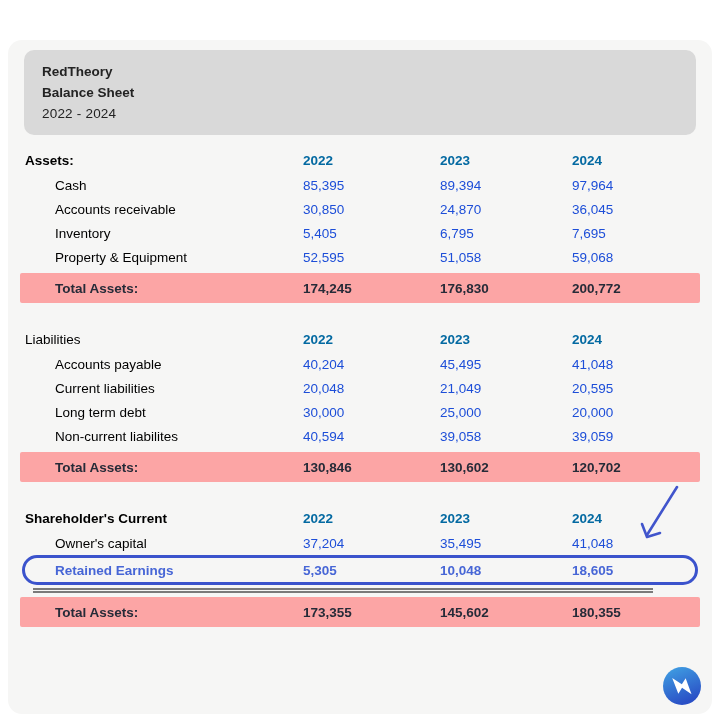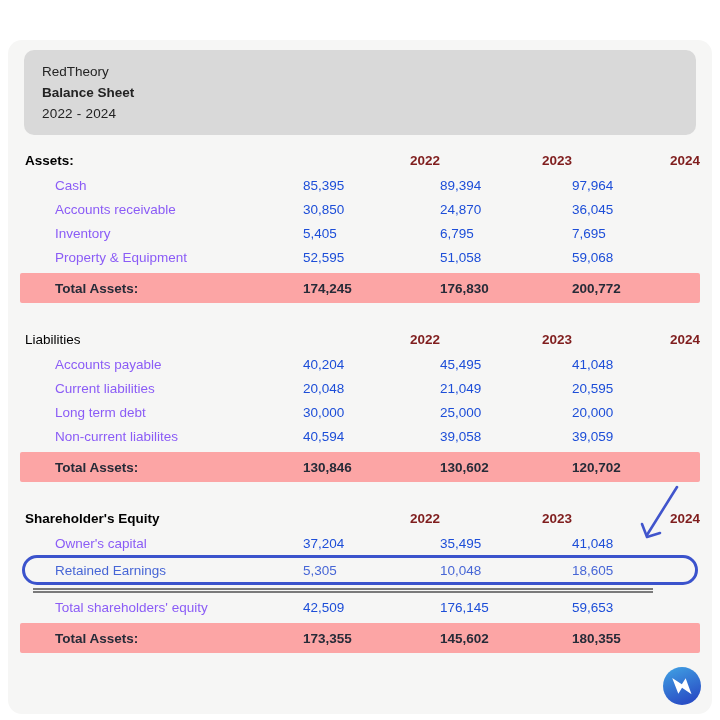--- a/index.html
+++ b/index.html
@@ -13,52 +13,52 @@
   .card{
     position:absolute;left:8px;top:40px;width:704px;height:674px;
     background:#f6f6f5;border-radius:14px;
   }
   
   .header-box{
     margin:10px 16px 0 16px;height:85px;border-radius:10px;
     background:#d9d9d9;padding:11px 0 0 18px;box-sizing:border-box;
   }
   .header-box div{font-size:13.5px;line-height:21px;color:#232323;}
-  .hdr-company{font-weight:400;}
+  .hdr-company{font-weight:700;}
   .hdr-title{font-weight:700;}
   .hdr-period{font-weight:400;letter-spacing:.2px;}
   
   .table{margin:13px 12px 0 12px;width:680px;}
   .row{
     display:grid;grid-template-columns:278px 137px 132px 1fr;
     align-items:center;height:24px;padding-left:5px;box-sizing:border-box;
     font-size:13.5px;color:#42464e;
   }
-  .row .label{padding-left:30px;color:#8b5cf6;}
+  .row .label{padding-left:30px;color:#000000;}
   .row .num{color:#1d4ed8;}
   .head-row{height:25px;}
   .head-row .label{padding-left:0;color:#000000;}
-  .head-row .num{font-weight:700;color:#7f1d1d;text-align:right;}
+  .head-row .num{font-weight:700;color:#0369a1;}
   .sec-bold{font-weight:700;}
   .sec-semi{font-weight:700;}
   .sec-reg{font-weight:400;}
   .total-row{
     height:30px;margin-top:4px;background:#fca5a5;border-radius:2px;
     font-weight:700;color:#262b38;
   }
   .total-row .label,.total-row .num{color:#262b38;}
   .section{margin-bottom:24px;}
   .section:last-child{margin-bottom:0;}
   
   .circled-row{
     height:30px;padding-left:0;margin:0 2px;
     border:3px solid #3b53cc;border-radius:16px;box-sizing:border-box;
     background:transparent;
   }
-  .circled-row .label,.circled-row .num{color:#4766d6;font-weight:400;}
+  .circled-row .label,.circled-row .num{color:#4766d6;font-weight:700;}
   
   .double-rule{margin:3px 0 2px 13px;width:620px;}
   .double-rule .l{height:2px;background:#7a7a7a;}
   .double-rule .l + .l{margin-top:1px;}
   .total-row.equity-total{margin-top:4px;}
   
   .arrow-wrap{position:absolute;left:627px;top:481px;width:75px;height:72px;pointer-events:none;}
   
   .logo{position:absolute;right:18px;bottom:14px;width:40px;height:40px;}
 </style>
@@ -148,46 +148,40 @@
       <div class="row total-row">
         <div class="label">Total Assets:</div>
         <div class="num">130,846</div>
         <div class="num">130,602</div>
         <div class="num">120,702</div>
       </div>
     </div>
 
     <div class="section">
       <div class="row head-row">
-        <div class="label sec-semi">Shareholder's Equity</div>
+        <div class="label sec-semi">Shareholder's Current</div>
         <div class="num">2022</div>
         <div class="num">2023</div>
         <div class="num">2024</div>
       </div>
       <div class="row">
         <div class="label">Owner's capital</div>
         <div class="num">37,204</div>
         <div class="num">35,495</div>
         <div class="num">41,048</div>
       </div>
       <div class="row circled-row">
         <div class="label">Retained Earnings</div>
         <div class="num">5,305</div>
         <div class="num">10,048</div>
         <div class="num">18,605</div>
       </div>
       <div class="double-rule">
         <div class="l"></div>
           <div class="l"></div>
-      </div>
-      <div class="row">
-        <div class="label">Total shareholders' equity</div>
-        <div class="num">42,509</div>
-        <div class="num">176,145</div>
-        <div class="num">59,653</div>
       </div>
       <div class="row total-row equity-total">
         <div class="label">Total Assets:</div>
         <div class="num">173,355</div>
         <div class="num">145,602</div>
         <div class="num">180,355</div>
       </div>
     </div>
 
   </div>

